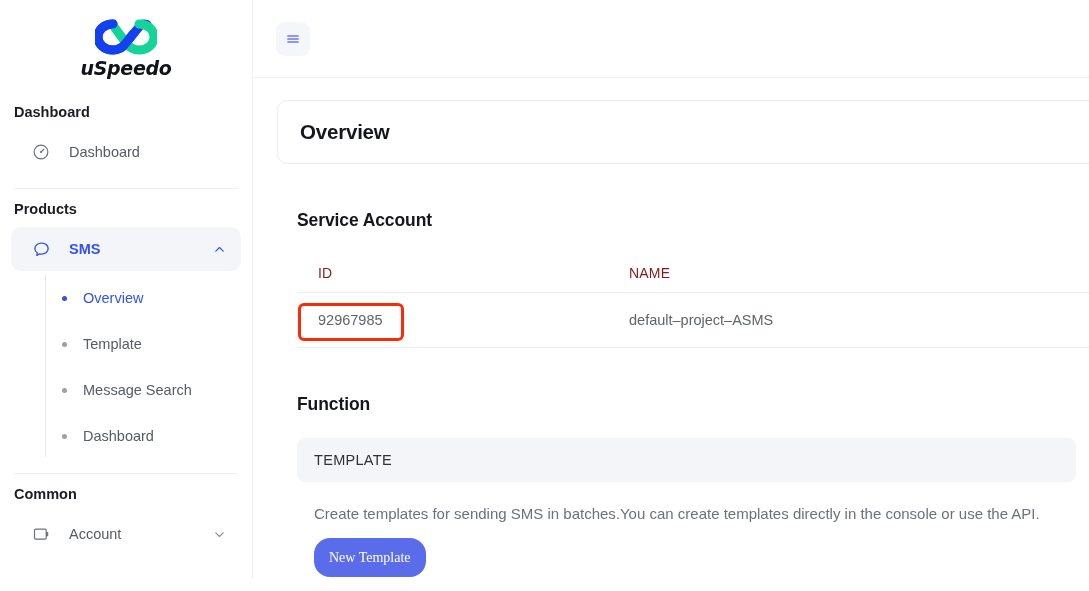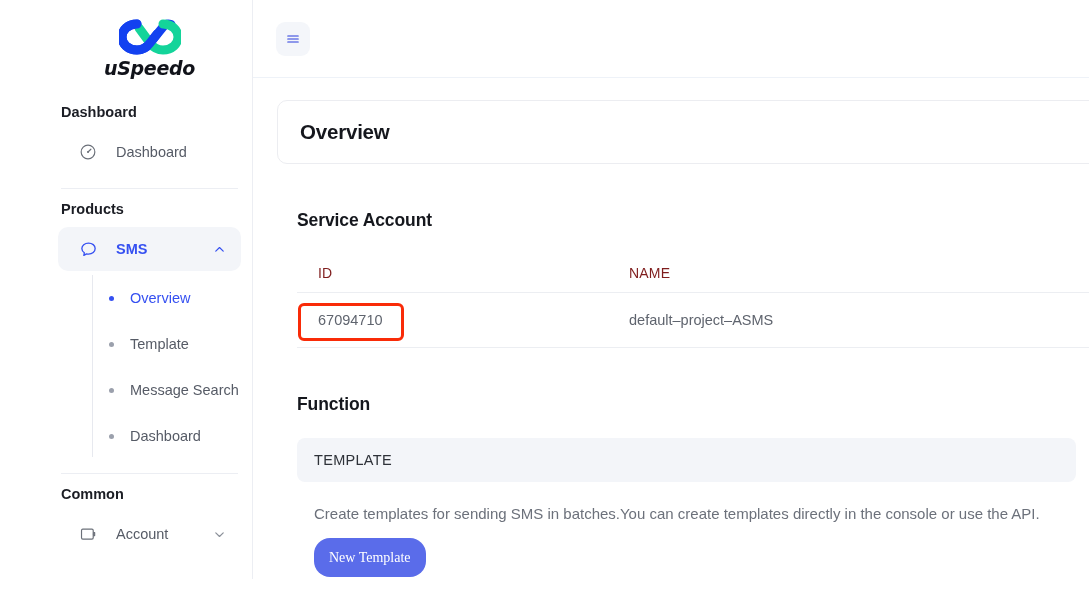--- a/index.html
+++ b/index.html
@@ -20,21 +20,20 @@
 
   
   .sidebar {
     width: 253px;
     min-width: 253px;
     height: 579px;
     background: #ffffff;
     border-right: 1px solid #eceef3;
     position: relative;
     overflow: hidden;
-    padding-left: 47px;
   }
   .logo-wrap {
     height: 92px;
     display: flex;
     flex-direction: column;
     align-items: center;
     justify-content: center;
     padding-top: 4px;
   }
   .logo-mark { width: 62px; height: 38px; display: block; }
@@ -370,21 +369,21 @@
 
       <div class="section">
         <div class="section-title">Service Account</div>
 
         <div class="tbl">
           <div class="tbl-head">
             <div class="col-id th">ID</div>
             <div class="col-name th">NAME</div>
           </div>
           <div class="tbl-row">
-            <div class="col-id td">67094710</div>
+            <div class="col-id td">92967985</div>
             <div class="col-name td">default–project–ASMS</div>
             <div class="annot"></div>
           </div>
         </div>
 
         <div class="section-title">Function</div>
 
         <div class="func-card">
           <div class="func-card-head">
             <span class="cap">TEMPLATE</span>

